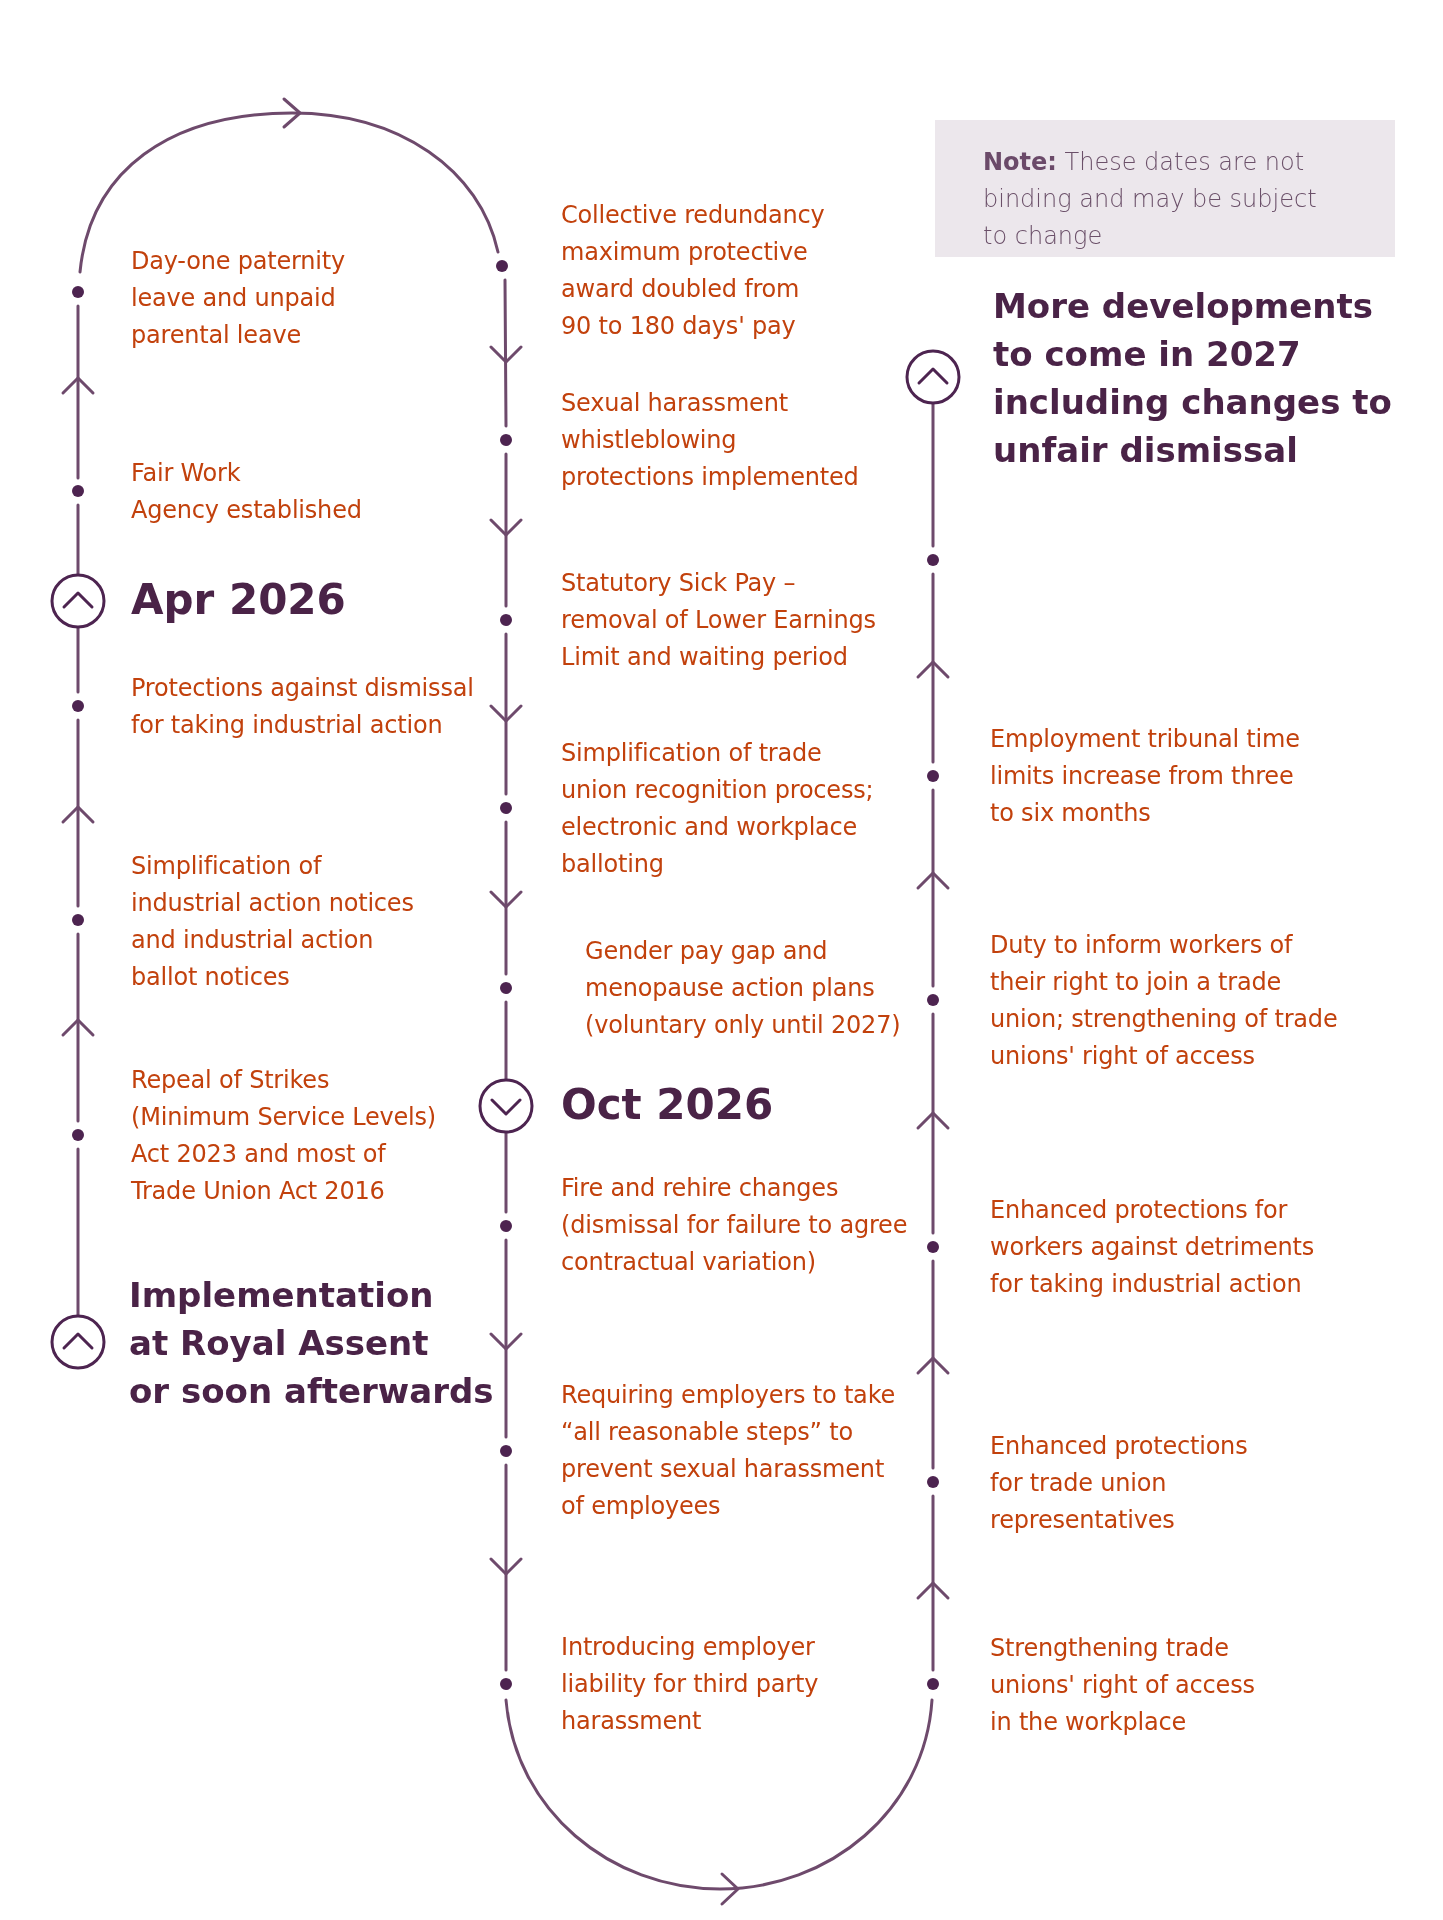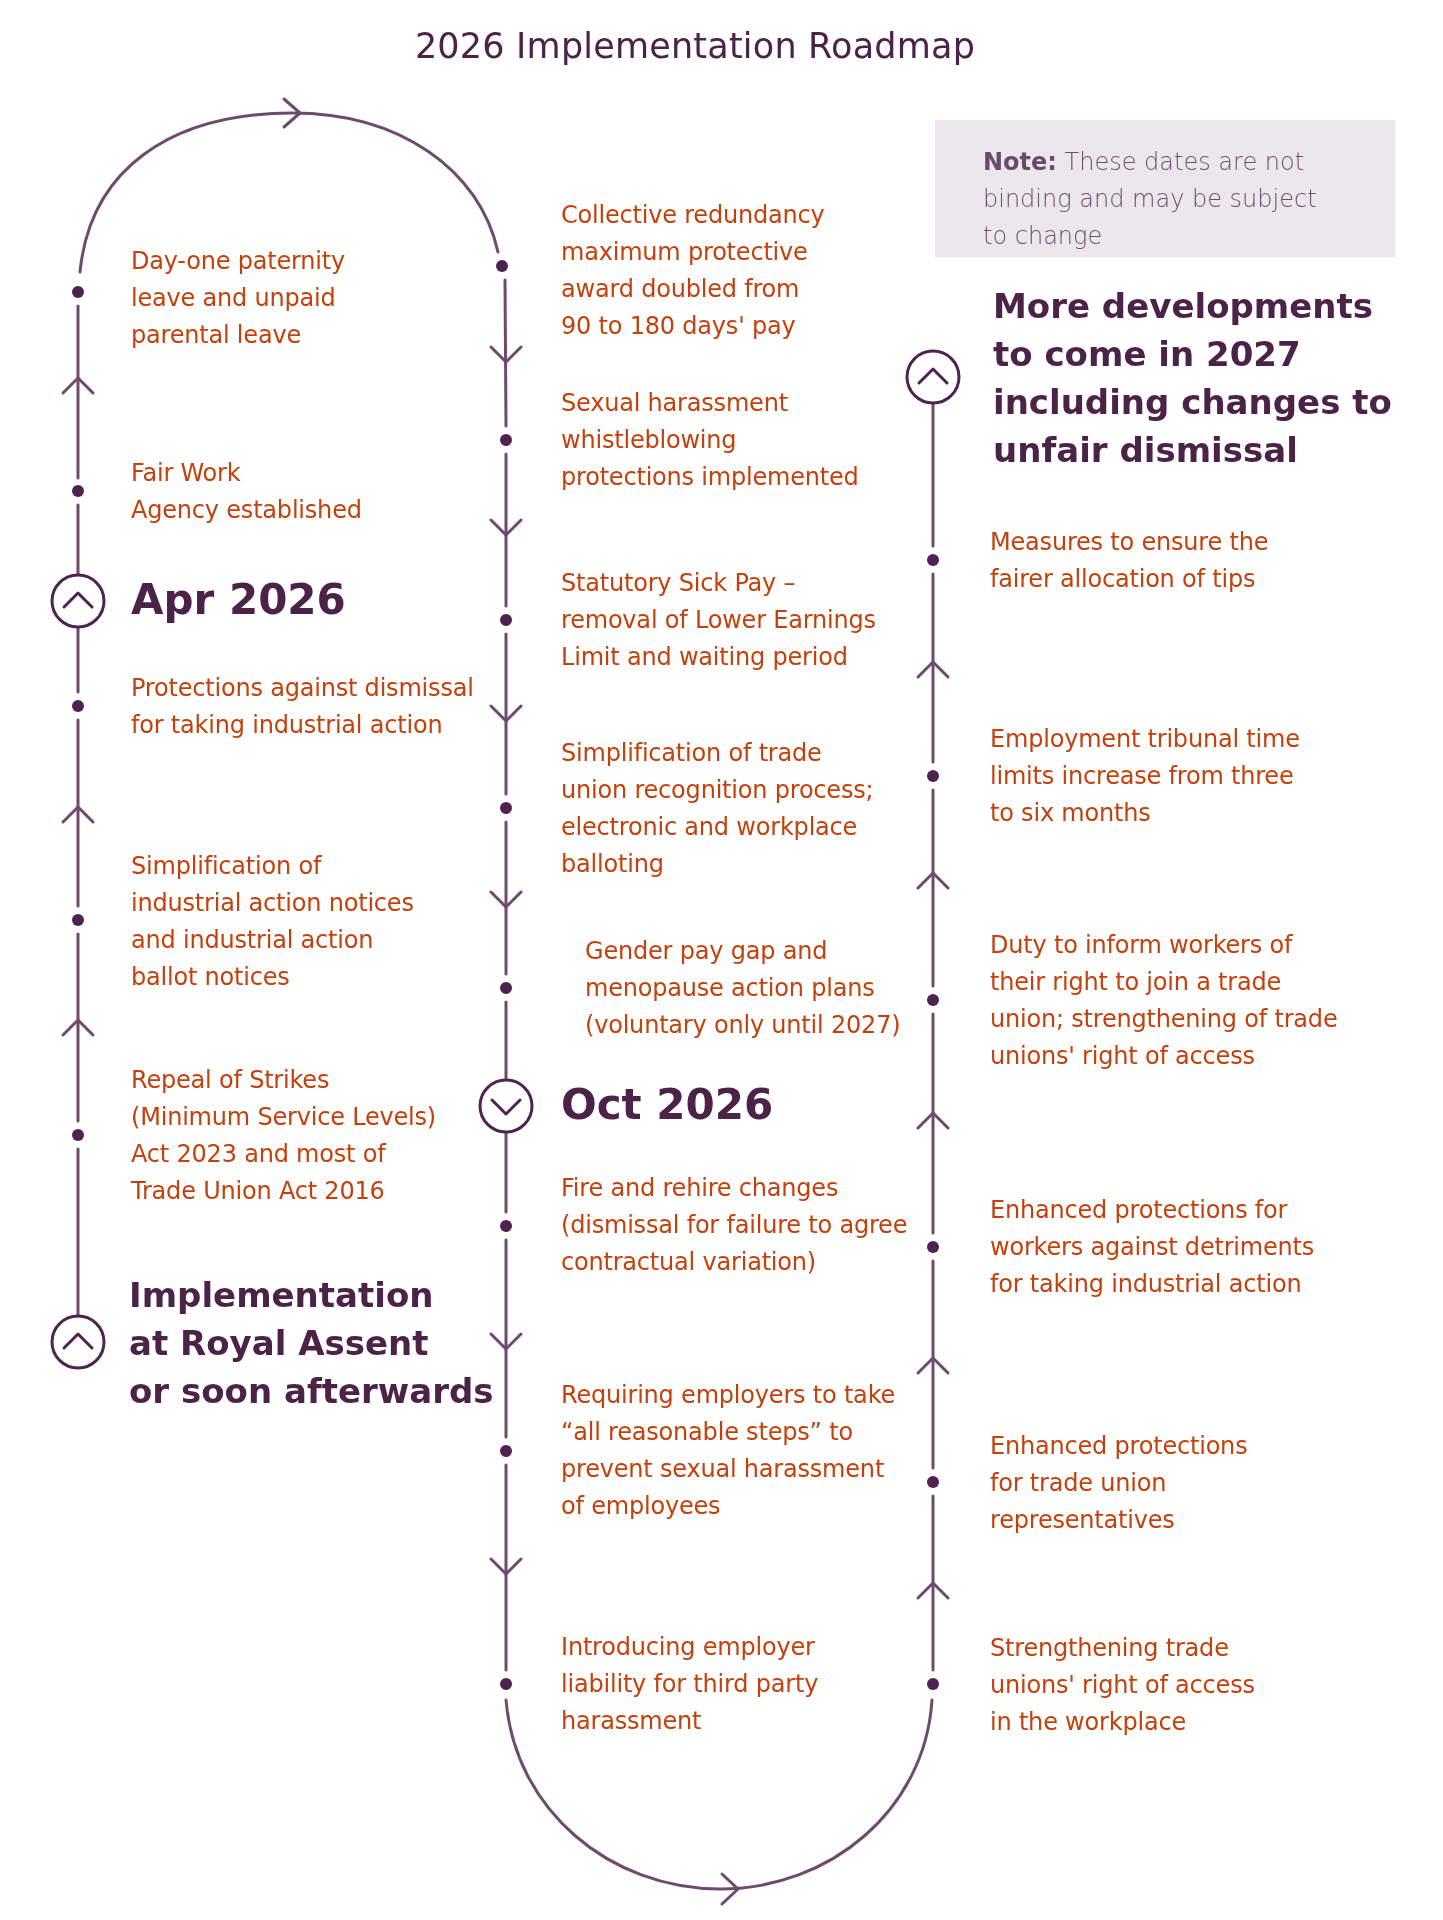--- a/index.html
+++ b/index.html
@@ -119,21 +119,20 @@
         <circle cx="506" cy="1106" r="26"></circle>
         <polyline fill="none" points="492,1100 506,1114 520,1100"></polyline>
       </g>
       <g>
         <circle cx="933" cy="377" r="26"></circle>
         <polyline fill="none" points="919,383 933,369 947,383"></polyline>
       </g>
     </g>
   </svg>
 
-  <div class="title">2026 Implementation Roadmap</div>
 
   <div class="note"><b>Note:</b><span> These dates are not binding and may be subject to change</span></div>
 
   <div class="item" style="left:131px; top:243px;">Day-one paternity
 leave and unpaid
 parental leave</div>
   <div class="item" style="left:131px; top:455px;">Fair Work
 Agency established</div>
   <div class="heading h-date" style="left:131px; top:580px;">Apr 2026</div>
   <div class="item" style="left:131px; top:670px;">Protections against dismissal
@@ -176,22 +175,20 @@
 prevent sexual harassment
 of employees</div>
   <div class="item" style="left:561px; top:1629px;">Introducing employer
 liability for third party
 harassment</div>
 
   <div class="heading h-block" style="left:993px; top:282px;">More developments
 to come in 2027
 including changes to
 unfair dismissal</div>
-  <div class="item" style="left:990px; top:524px;">Measures to ensure the
-fairer allocation of tips</div>
   <div class="item" style="left:990px; top:721px;">Employment tribunal time
 limits increase from three
 to six months</div>
   <div class="item" style="left:990px; top:927px;">Duty to inform workers of
 their right to join a trade
 union; strengthening of trade
 unions' right of access</div>
   <div class="item" style="left:990px; top:1192px;">Enhanced protections for
 workers against detriments
 for taking industrial action</div>

